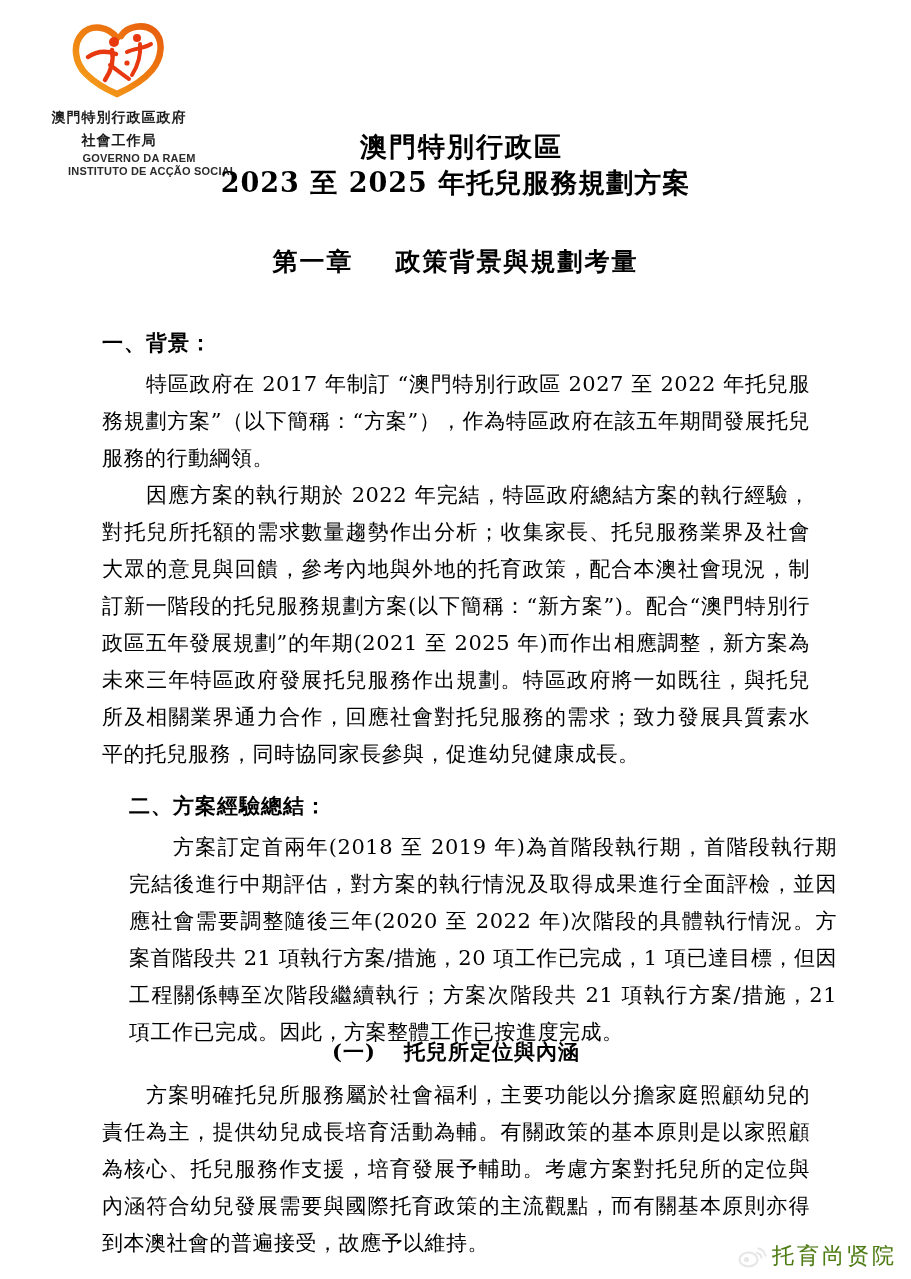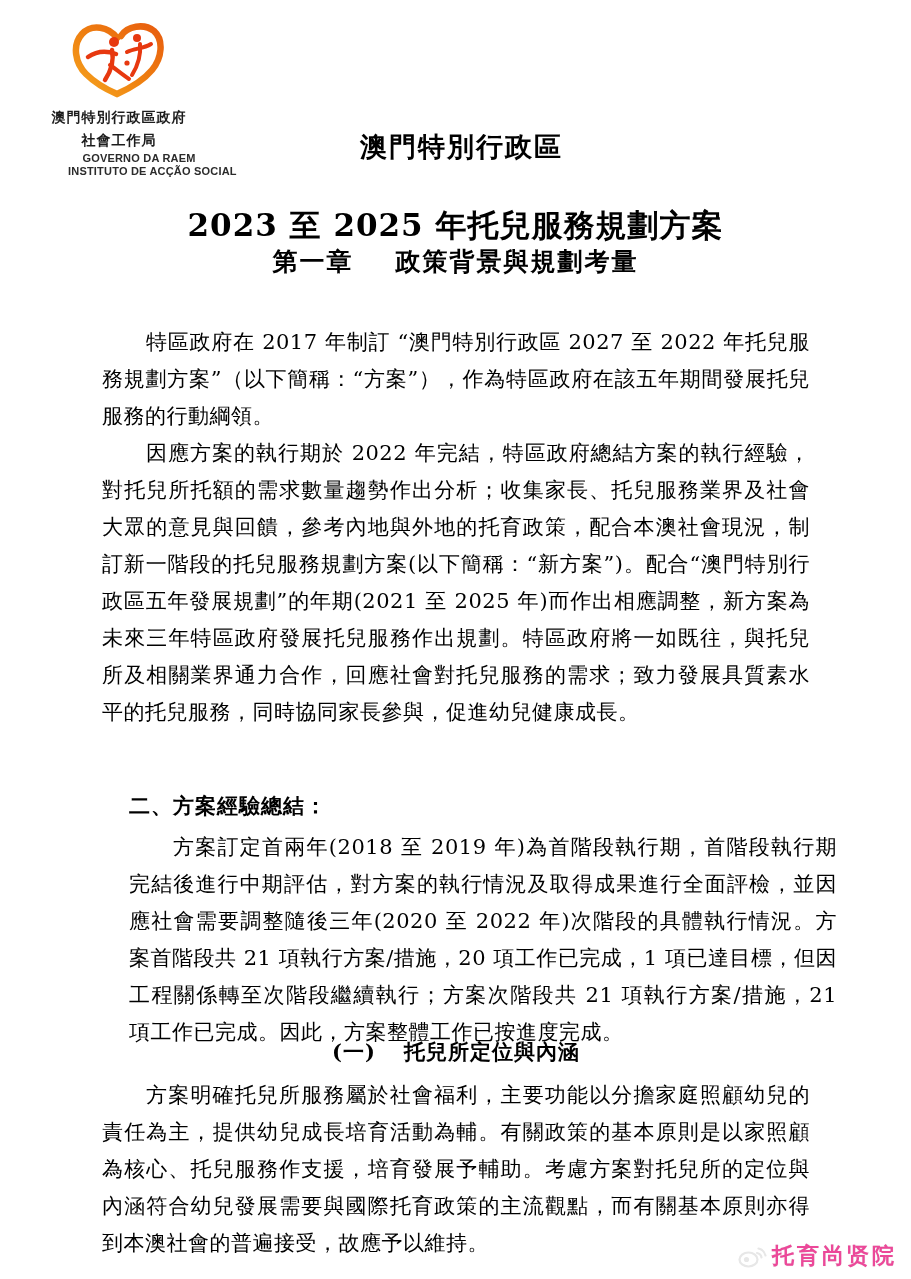--- a/index.html
+++ b/index.html
@@ -42,21 +42,21 @@
 
   
   .doc-title {
     position: absolute;
     top: 130px; left: 0;
     width: 100%;
     text-align: center;
     font-weight: bold;
   }
   .doc-title .t1 { font-size: 27px; line-height: 34px; letter-spacing: 2px; padding-left: 12px; }
-  .doc-title .t2 { font-size: 31px; line-height: 38px; letter-spacing: 1px; margin-top: 42px; }
+  .doc-title .t2 { font-size: 27px; line-height: 38px; letter-spacing: 1px; }
 
   .chapter {
     position: absolute;
     top: 245px; left: 0;
     width: 100%;
     text-align: center;
     font-size: 25px;
     font-weight: bold;
     letter-spacing: 2px;
   }
@@ -101,23 +101,23 @@
   .watermark {
     position: absolute;
     right: 14px; bottom: 8px;
     display: flex;
     align-items: center;
     gap: 5px;
   }
   .watermark-text {
     font-family: "DejaVu Sans", "Liberation Sans", sans-serif;
     font-size: 22px;
-    font-weight: bold;
+    font-weight: normal;
     letter-spacing: 3px;
-    color: #ec4899;
+    color: #4d7c0f;
     text-shadow: 0 0 1px #dddddd;
     white-space: nowrap;
   }
 </style>
 </head>
 <body>
 
 <div class="logo-block">
   <svg class="logo-heart" width="96" height="78" viewBox="0 0 96 78" aria-hidden="true">
     <defs>
@@ -150,20 +150,21 @@
 <div class="doc-title">
   <div class="t1">澳門特別行政區</div>
   <div class="t2">2023 至 2025 年托兒服務規劃方案</div>
 </div>
 
 <div class="chapter">
   <span>第一章</span><span class="gap"></span><span>政策背景與規劃考量</span>
 </div>
 
 <div class="content" id="content-sec1">
+  <div class="sec-heading">一、背景：</div>
   <p class="para">特區政府在 2017 年制訂 “澳門特別行政區 2027 至 2022 年托兒服務規劃方案”（以下簡稱：“方案”），作為特區政府在該五年期間發展托兒服務的行動綱領。</p>
   <p class="para">因應方案的執行期於 2022 年完結，特區政府總結方案的執行經驗，對托兒所托額的需求數量趨勢作出分析；收集家長、托兒服務業界及社會大眾的意見與回饋，參考內地與外地的托育政策，配合本澳社會現況，制訂新一階段的托兒服務規劃方案(以下簡稱：“新方案”)。配合“澳門特別行政區五年發展規劃”的年期(2021 至 2025 年)而作出相應調整，新方案為未來三年特區政府發展托兒服務作出規劃。特區政府將一如既往，與托兒所及相關業界通力合作，回應社會對托兒服務的需求；致力發展具質素水平的托兒服務，同時協同家長參與，促進幼兒健康成長。</p>
 </div>
 
 <div class="content" id="content-sec2">
   <div class="sec-heading">二、方案經驗總結：</div>
   <p class="para">方案訂定首兩年(2018 至 2019 年)為首階段執行期，首階段執行期完結後進行中期評估，對方案的執行情況及取得成果進行全面評檢，並因應社會需要調整隨後三年(2020 至 2022 年)次階段的具體執行情況。方案首階段共 21 項執行方案/措施，20 項工作已完成，1 項已達目標，但因工程關係轉至次階段繼續執行；方案次階段共 21 項執行方案/措施，21 項工作已完成。因此，方案整體工作已按進度完成。</p>
 </div>
 
 <div class="content" id="content-sec3">

